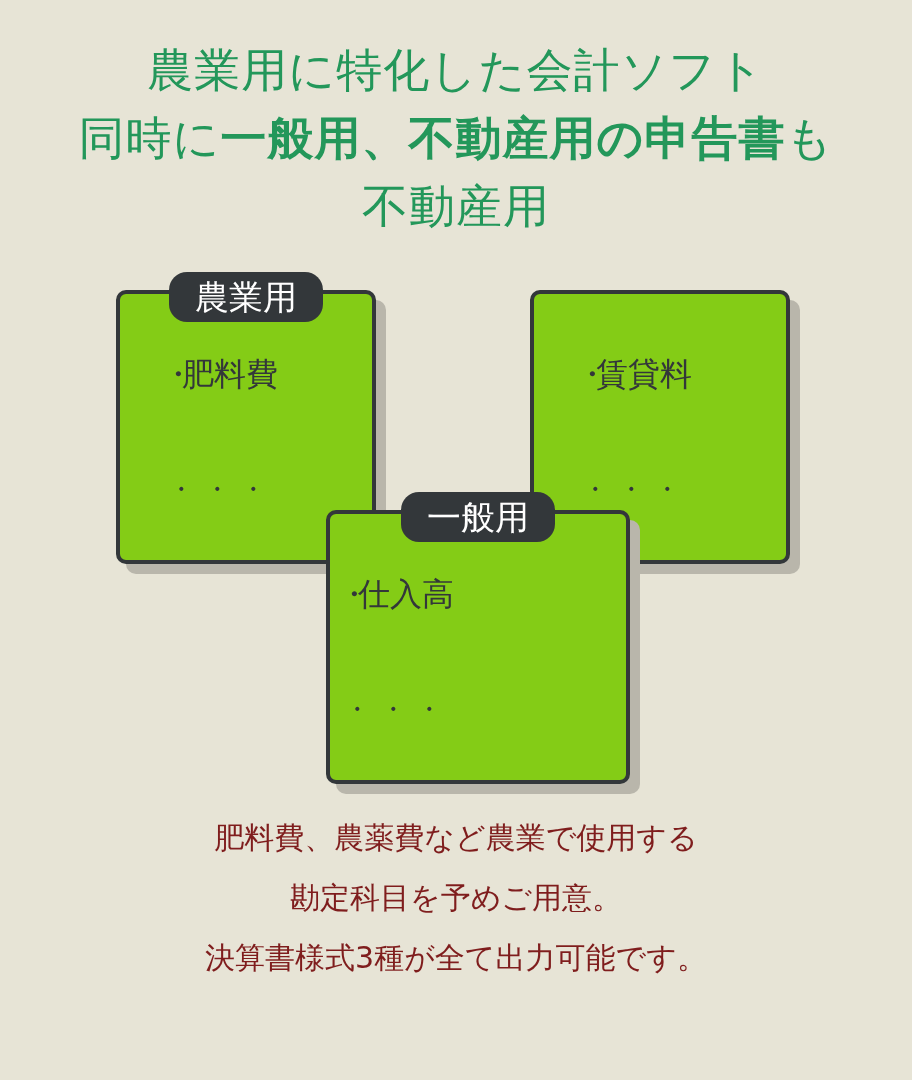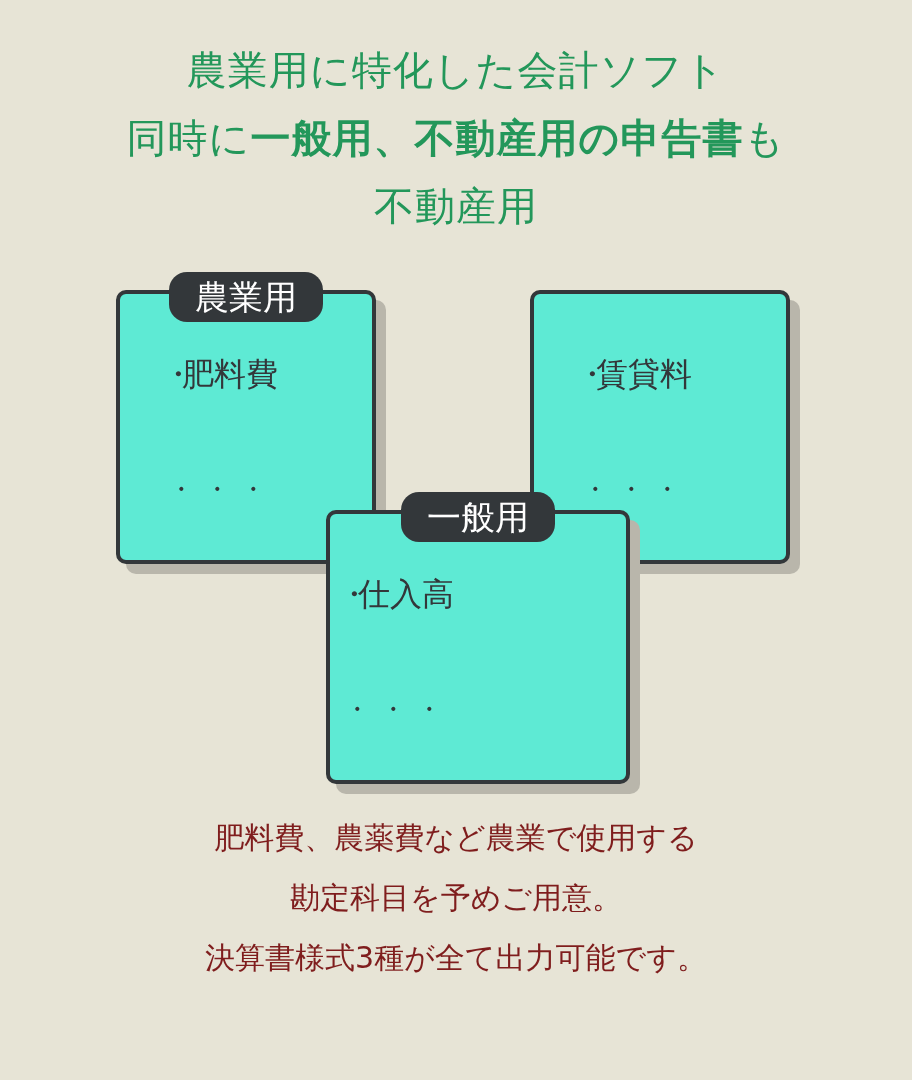--- a/index.html
+++ b/index.html
@@ -5,26 +5,26 @@
   html, body { margin: 0; padding: 0; }
   body {
     width: 912px; height: 1080px; overflow: hidden;
     background: #e7e4d6;
     font-family: "DejaVu Sans", "Liberation Sans", sans-serif;
     position: relative;
   }
   .headline {
     position: absolute; left: 0; top: 36px; width: 912px;
     text-align: center; color: #23975a;
-    font-size: 40px; line-height: 68px; letter-spacing: 1px;
+    font-size: 46px; line-height: 68px; letter-spacing: 1px;
   }
   .headline .line { display: block; white-space: nowrap; }
   .headline b { font-weight: bold; }
   .card {
-    position: absolute; background: #5eead4;
+    position: absolute; background: #84cc16;
     border: 4px solid #33373a; border-radius: 10px;
     box-shadow: 10px 10px 0 #b9b6ab;
     box-sizing: border-box;
   }
   .card .tag {
     position: absolute; top: -22px; left: 50%; transform: translateX(-50%);
     background: #33373a; color: #fff; border-radius: 18px;
     font-size: 34px; line-height: 50px; padding: 0 26px; white-space: nowrap;
   }
   .card ul { list-style: none; margin: 0; padding: 0; position: absolute; left: 42px; top: 48px; }

